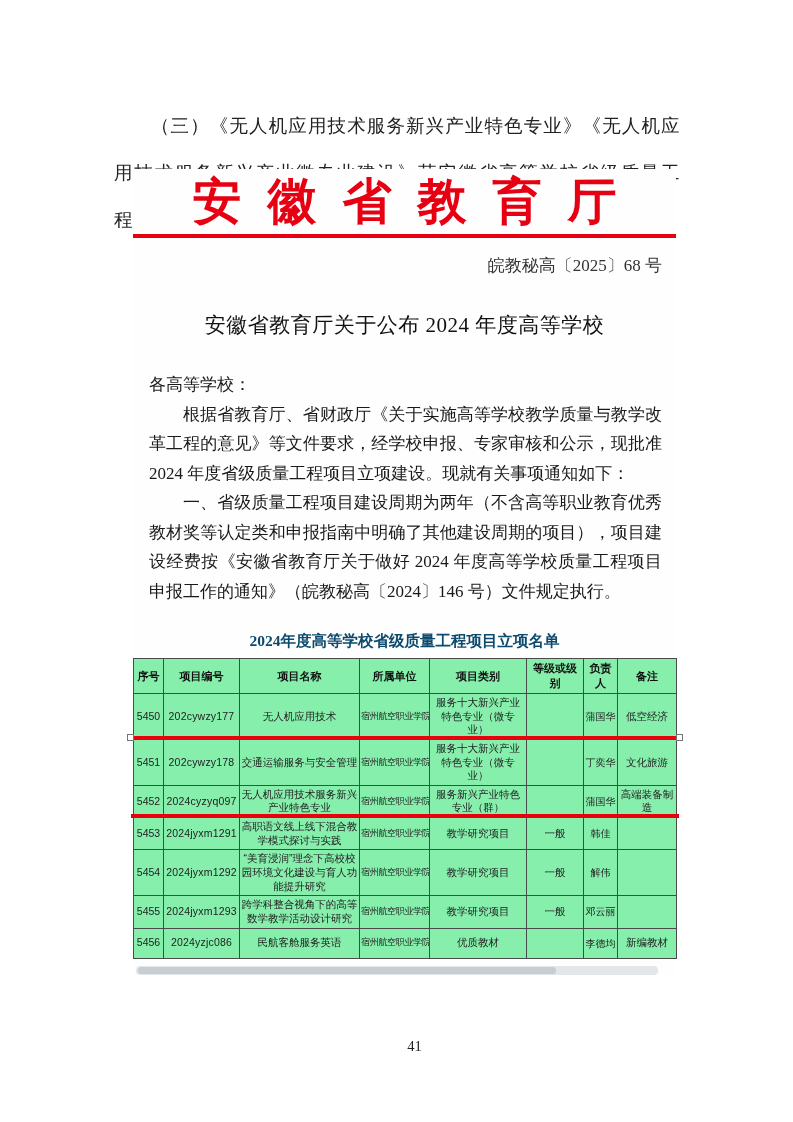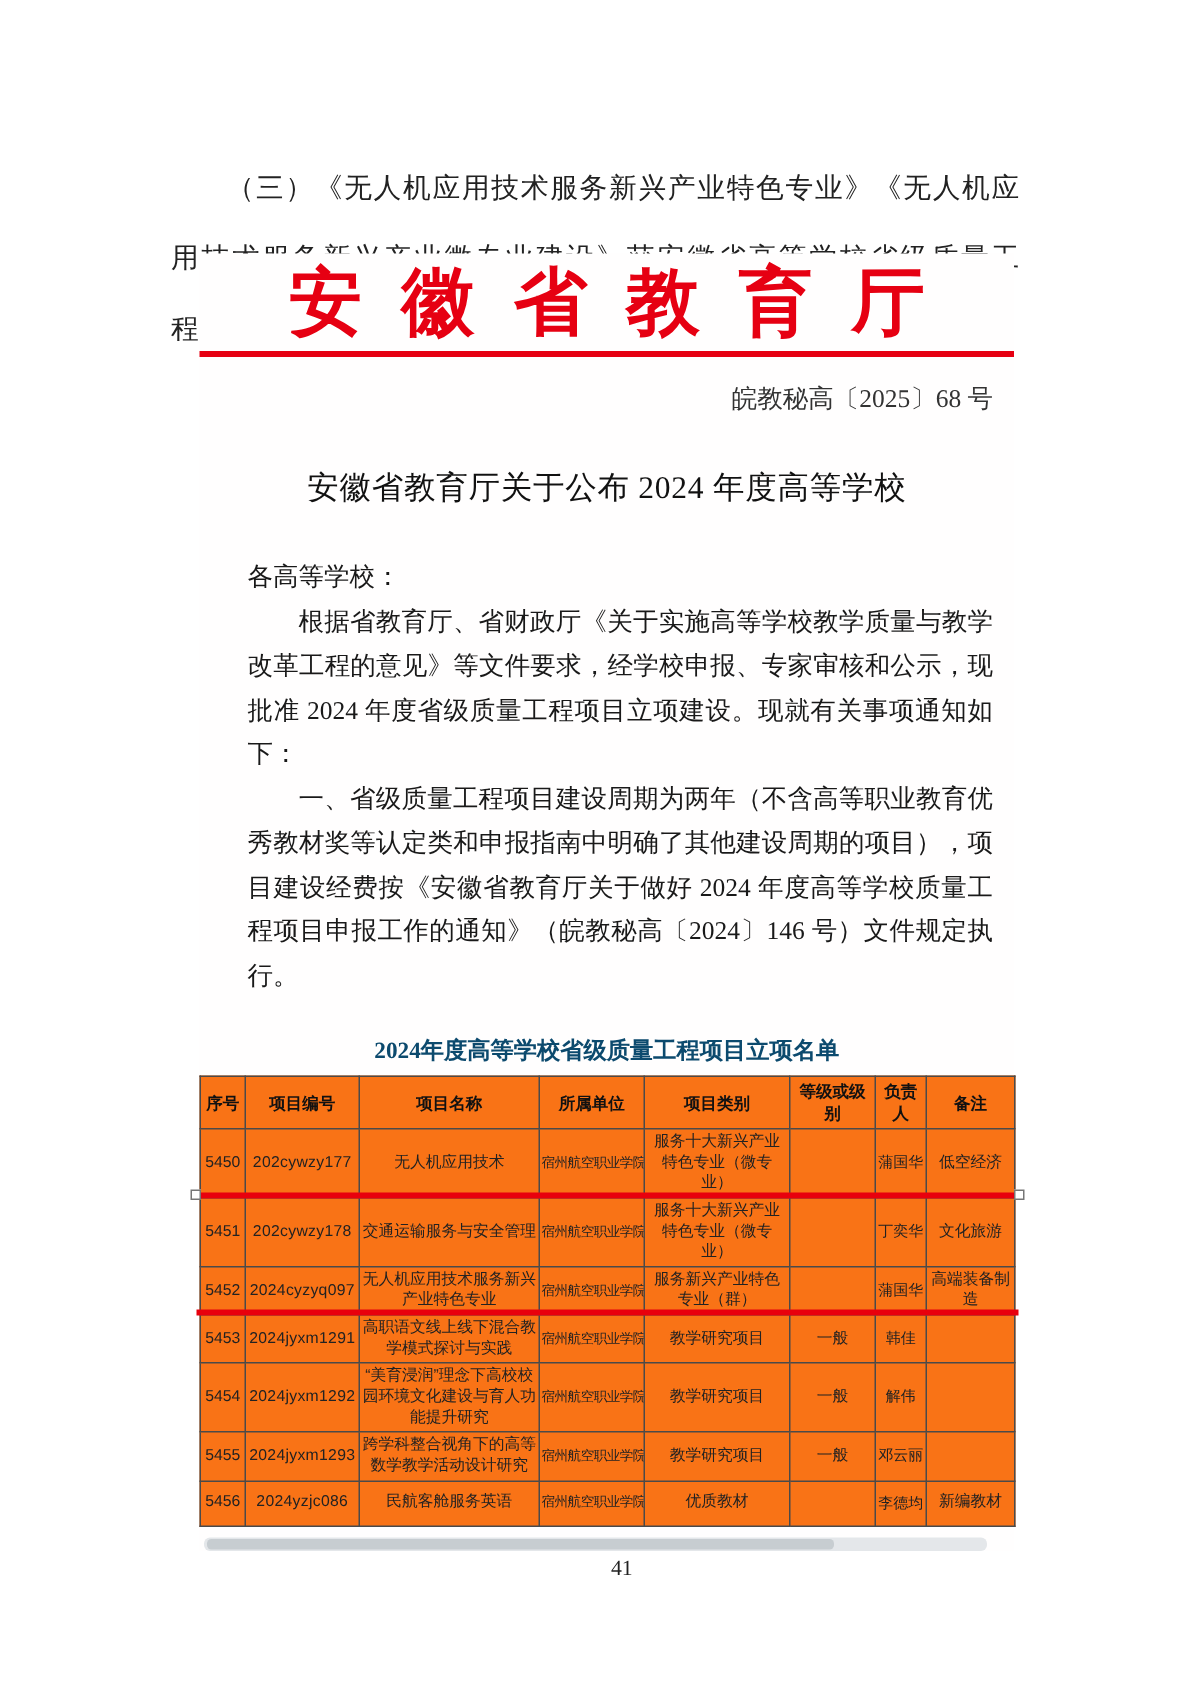--- a/index.html
+++ b/index.html
@@ -46,38 +46,38 @@
     margin-top: 16px; padding-right: 14px;
     text-align: right; font-size: 17px; color: #333;
   }
   .notice-title {
     margin-top: 33px;
     text-align: center; font-weight: 400;
     font-size: 21px; line-height: 31px; letter-spacing: 0.5px;
     color: #111;
   }
   .doc-body {
-    margin: 29px 14px 0 32px;
+    margin: 29px 14px 0 16px;
     font-size: 17px; line-height: 29.5px;
     text-align: justify; color: #191919;
   }
   .doc-body p { margin: 0; }
   .doc-body p.indent { text-indent: 2em; }
 
   
   .table-section { margin-top: 25px; }
   .table-title {
     text-align: center; font-weight: 700;
     font-size: 15.5px; margin-bottom: 6px; color: #0c4a6e;
   }
   .table-wrap { position: relative; }
   table.project-table {
     width: 100%; border-collapse: collapse; table-layout: fixed;
     font-family: "Liberation Sans", "DejaVu Sans", sans-serif;
-    background: #f97316;
+    background: #86efac;
     padding-left: 20px;
   }
   .project-table th, .project-table td {
     border: 1px solid #4a4a4a;
     text-align: center; vertical-align: middle;
     padding: 2px 1px; overflow: hidden;
   }
   .project-table th { font-size: 11px; font-weight: 700; height: 26px; color: #111; }
   .project-table td { font-size: 10.5px; height: 30px; line-height: 1.3; color: #222; }
   td.cell-unit { font-size: 9px; letter-spacing: -0.3px; white-space: nowrap; }

